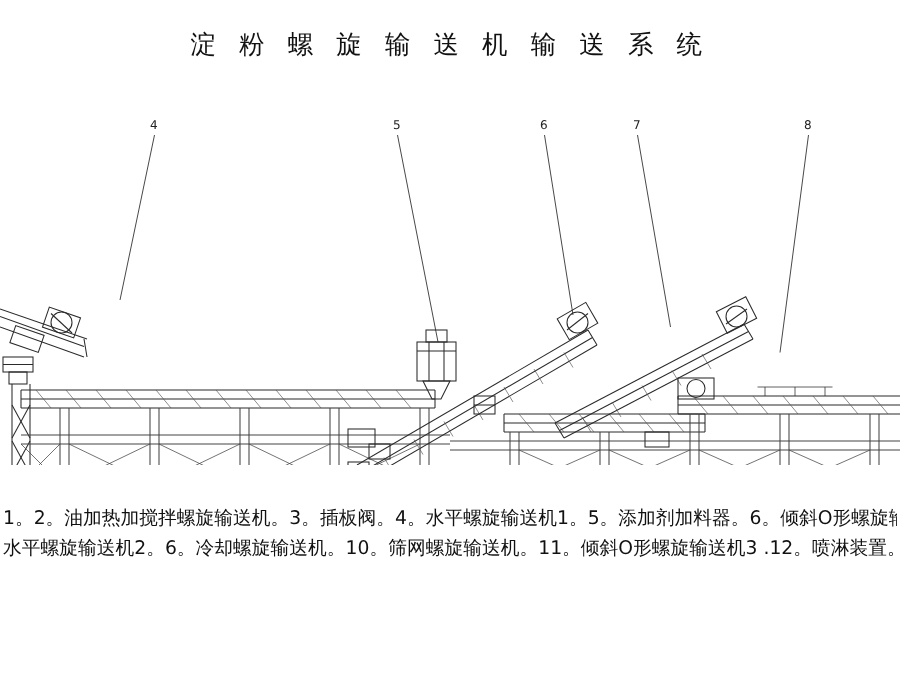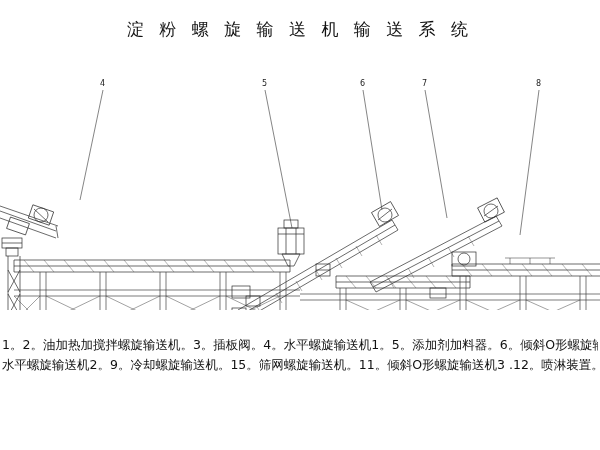--- a/index.html
+++ b/index.html
@@ -307,16 +307,16 @@
         <text class="lead-num" x="262" y="26">5</text>
         <text class="lead-num" x="360" y="26">6</text>
         <text class="lead-num" x="422" y="26">7</text>
         <text class="lead-num" x="536" y="26">8</text>
       </g>
     </svg>
   </div>
 
   <div id="caption">
     <div class="cap-line">1。2。油加热加搅拌螺旋输送机。3。插板阀。4。水平螺旋输送机1。5。添加剂加料器。6。倾斜O形螺旋输送机2</div>
-    <div class="cap-line">水平螺旋输送机2。9。冷却螺旋输送机。15。筛网螺旋输送机。11。倾斜O形螺旋输送机3 .12。喷淋装置。</div>
+    <div class="cap-line">水平螺旋输送机2。6。冷却螺旋输送机。10。筛网螺旋输送机。11。倾斜O形螺旋输送机3 .12。喷淋装置。</div>
   </div>
 
 </div>
 
 </body></html>

